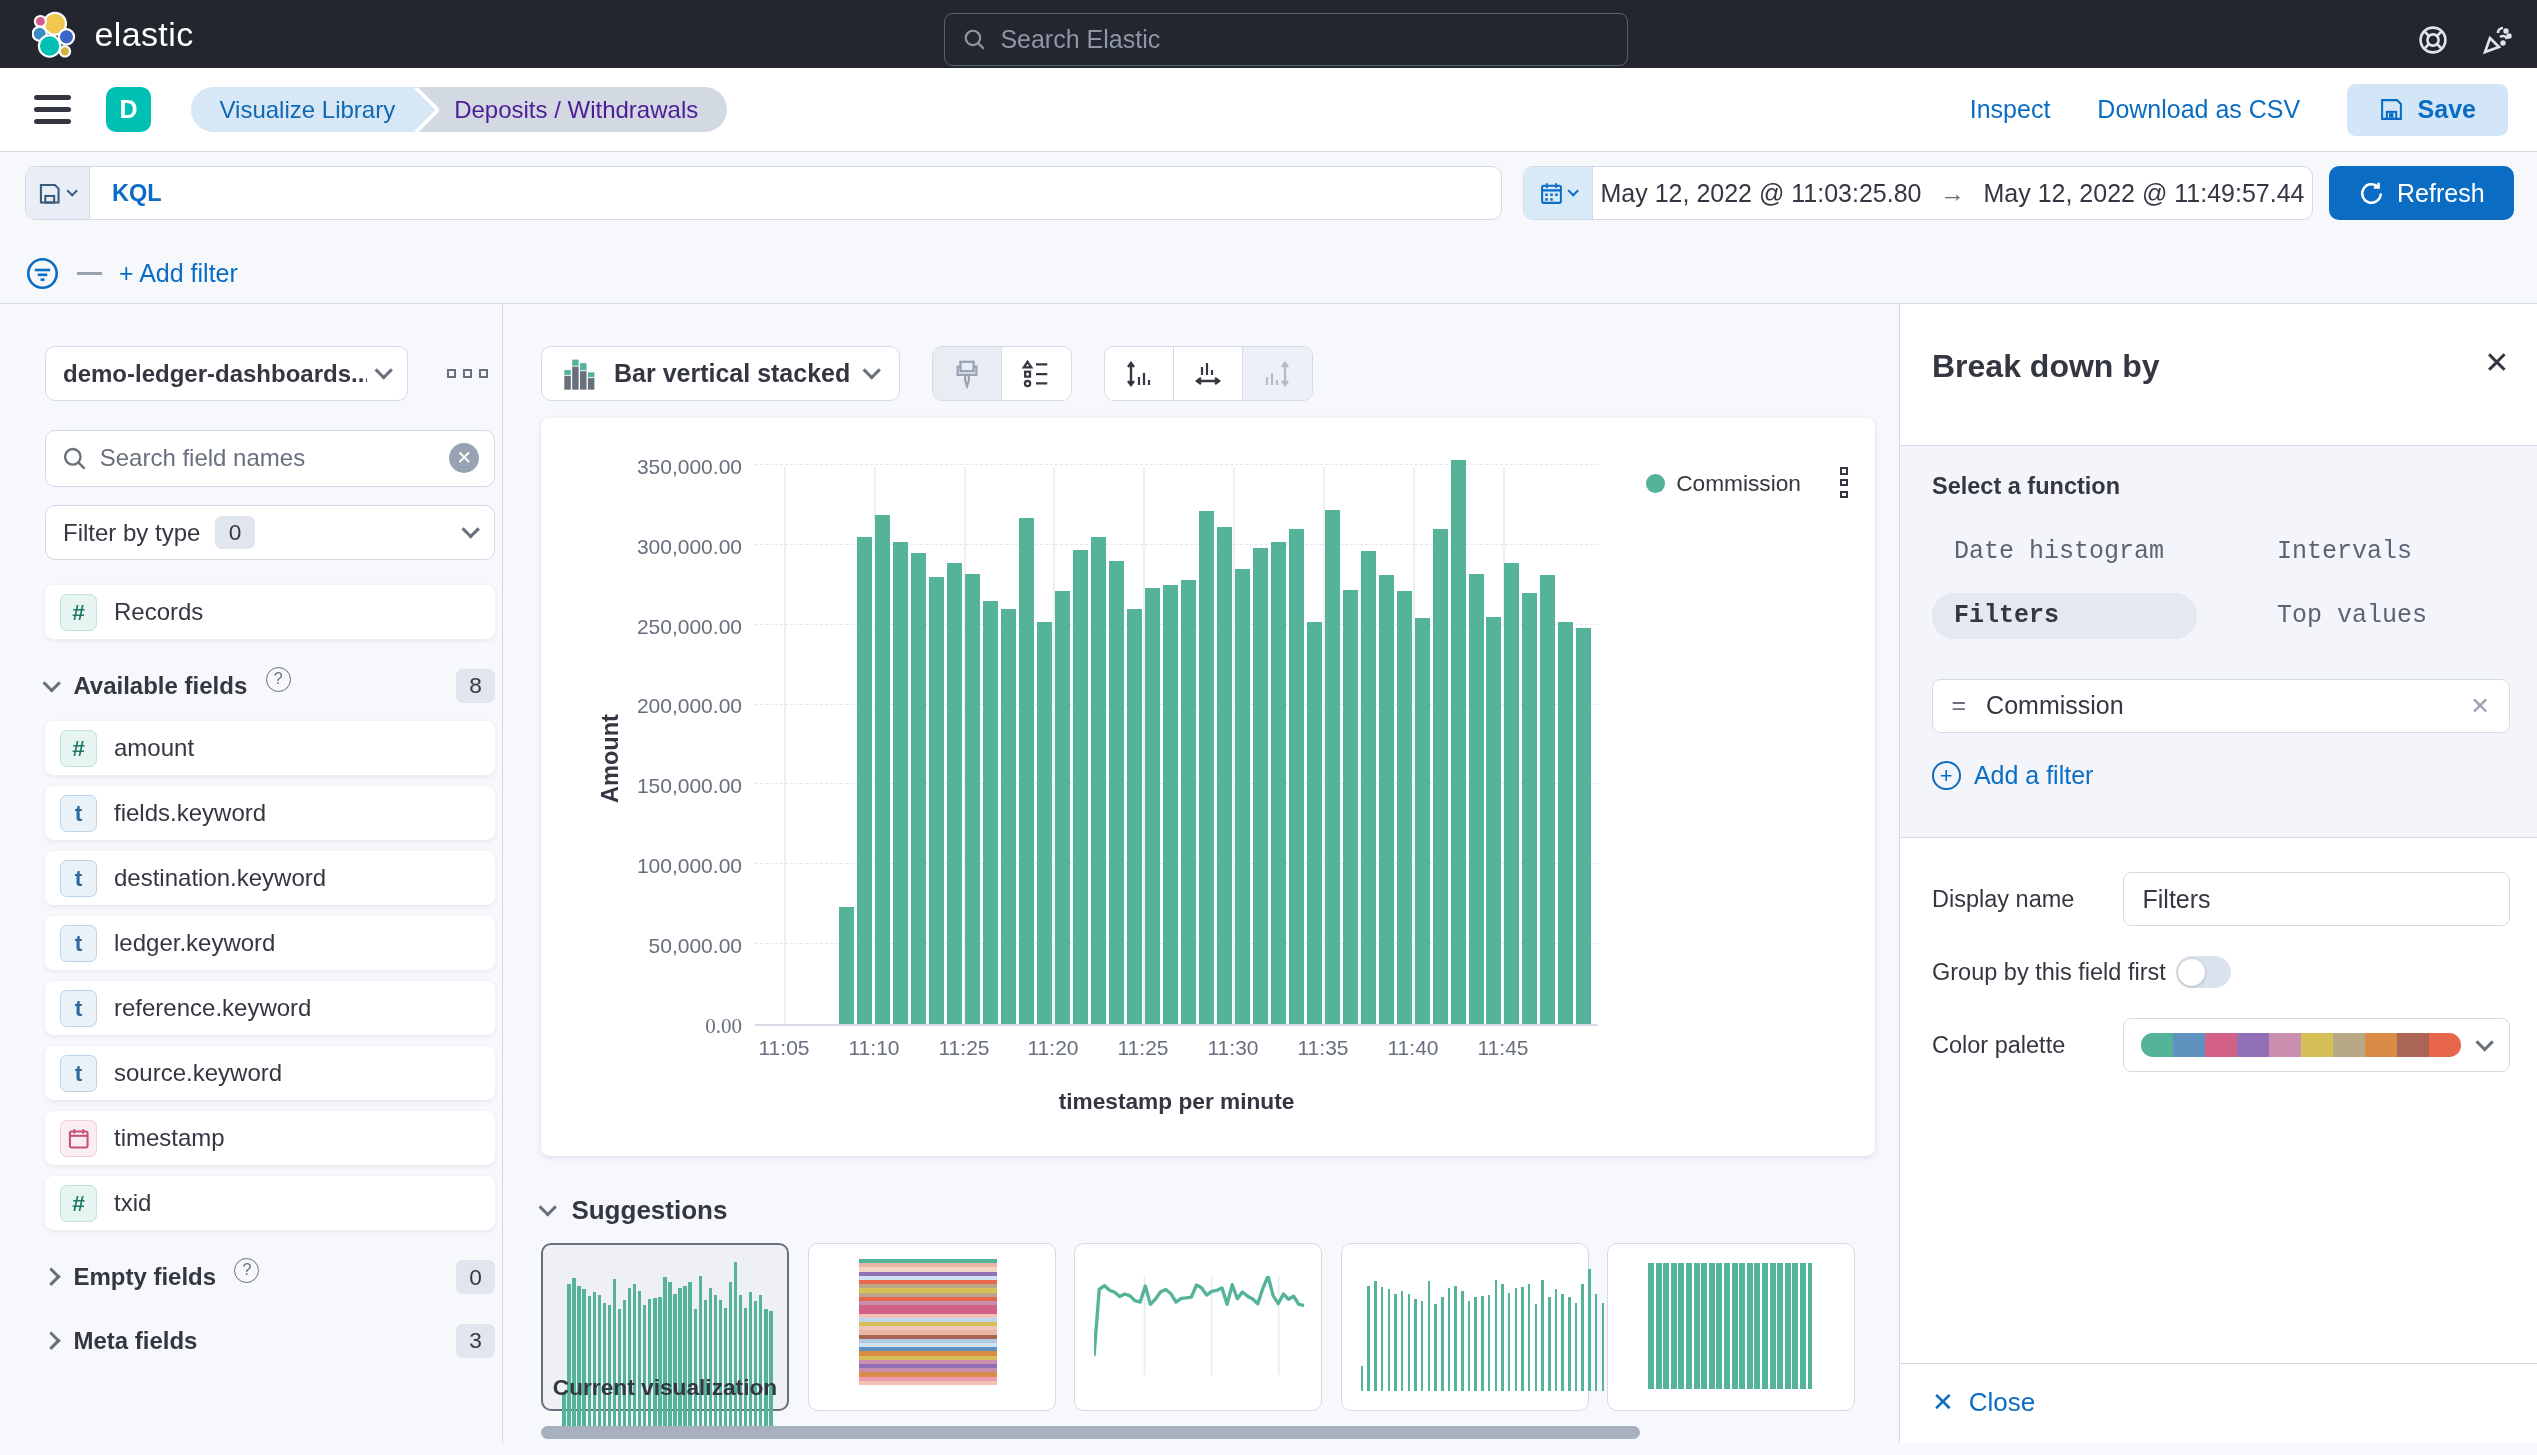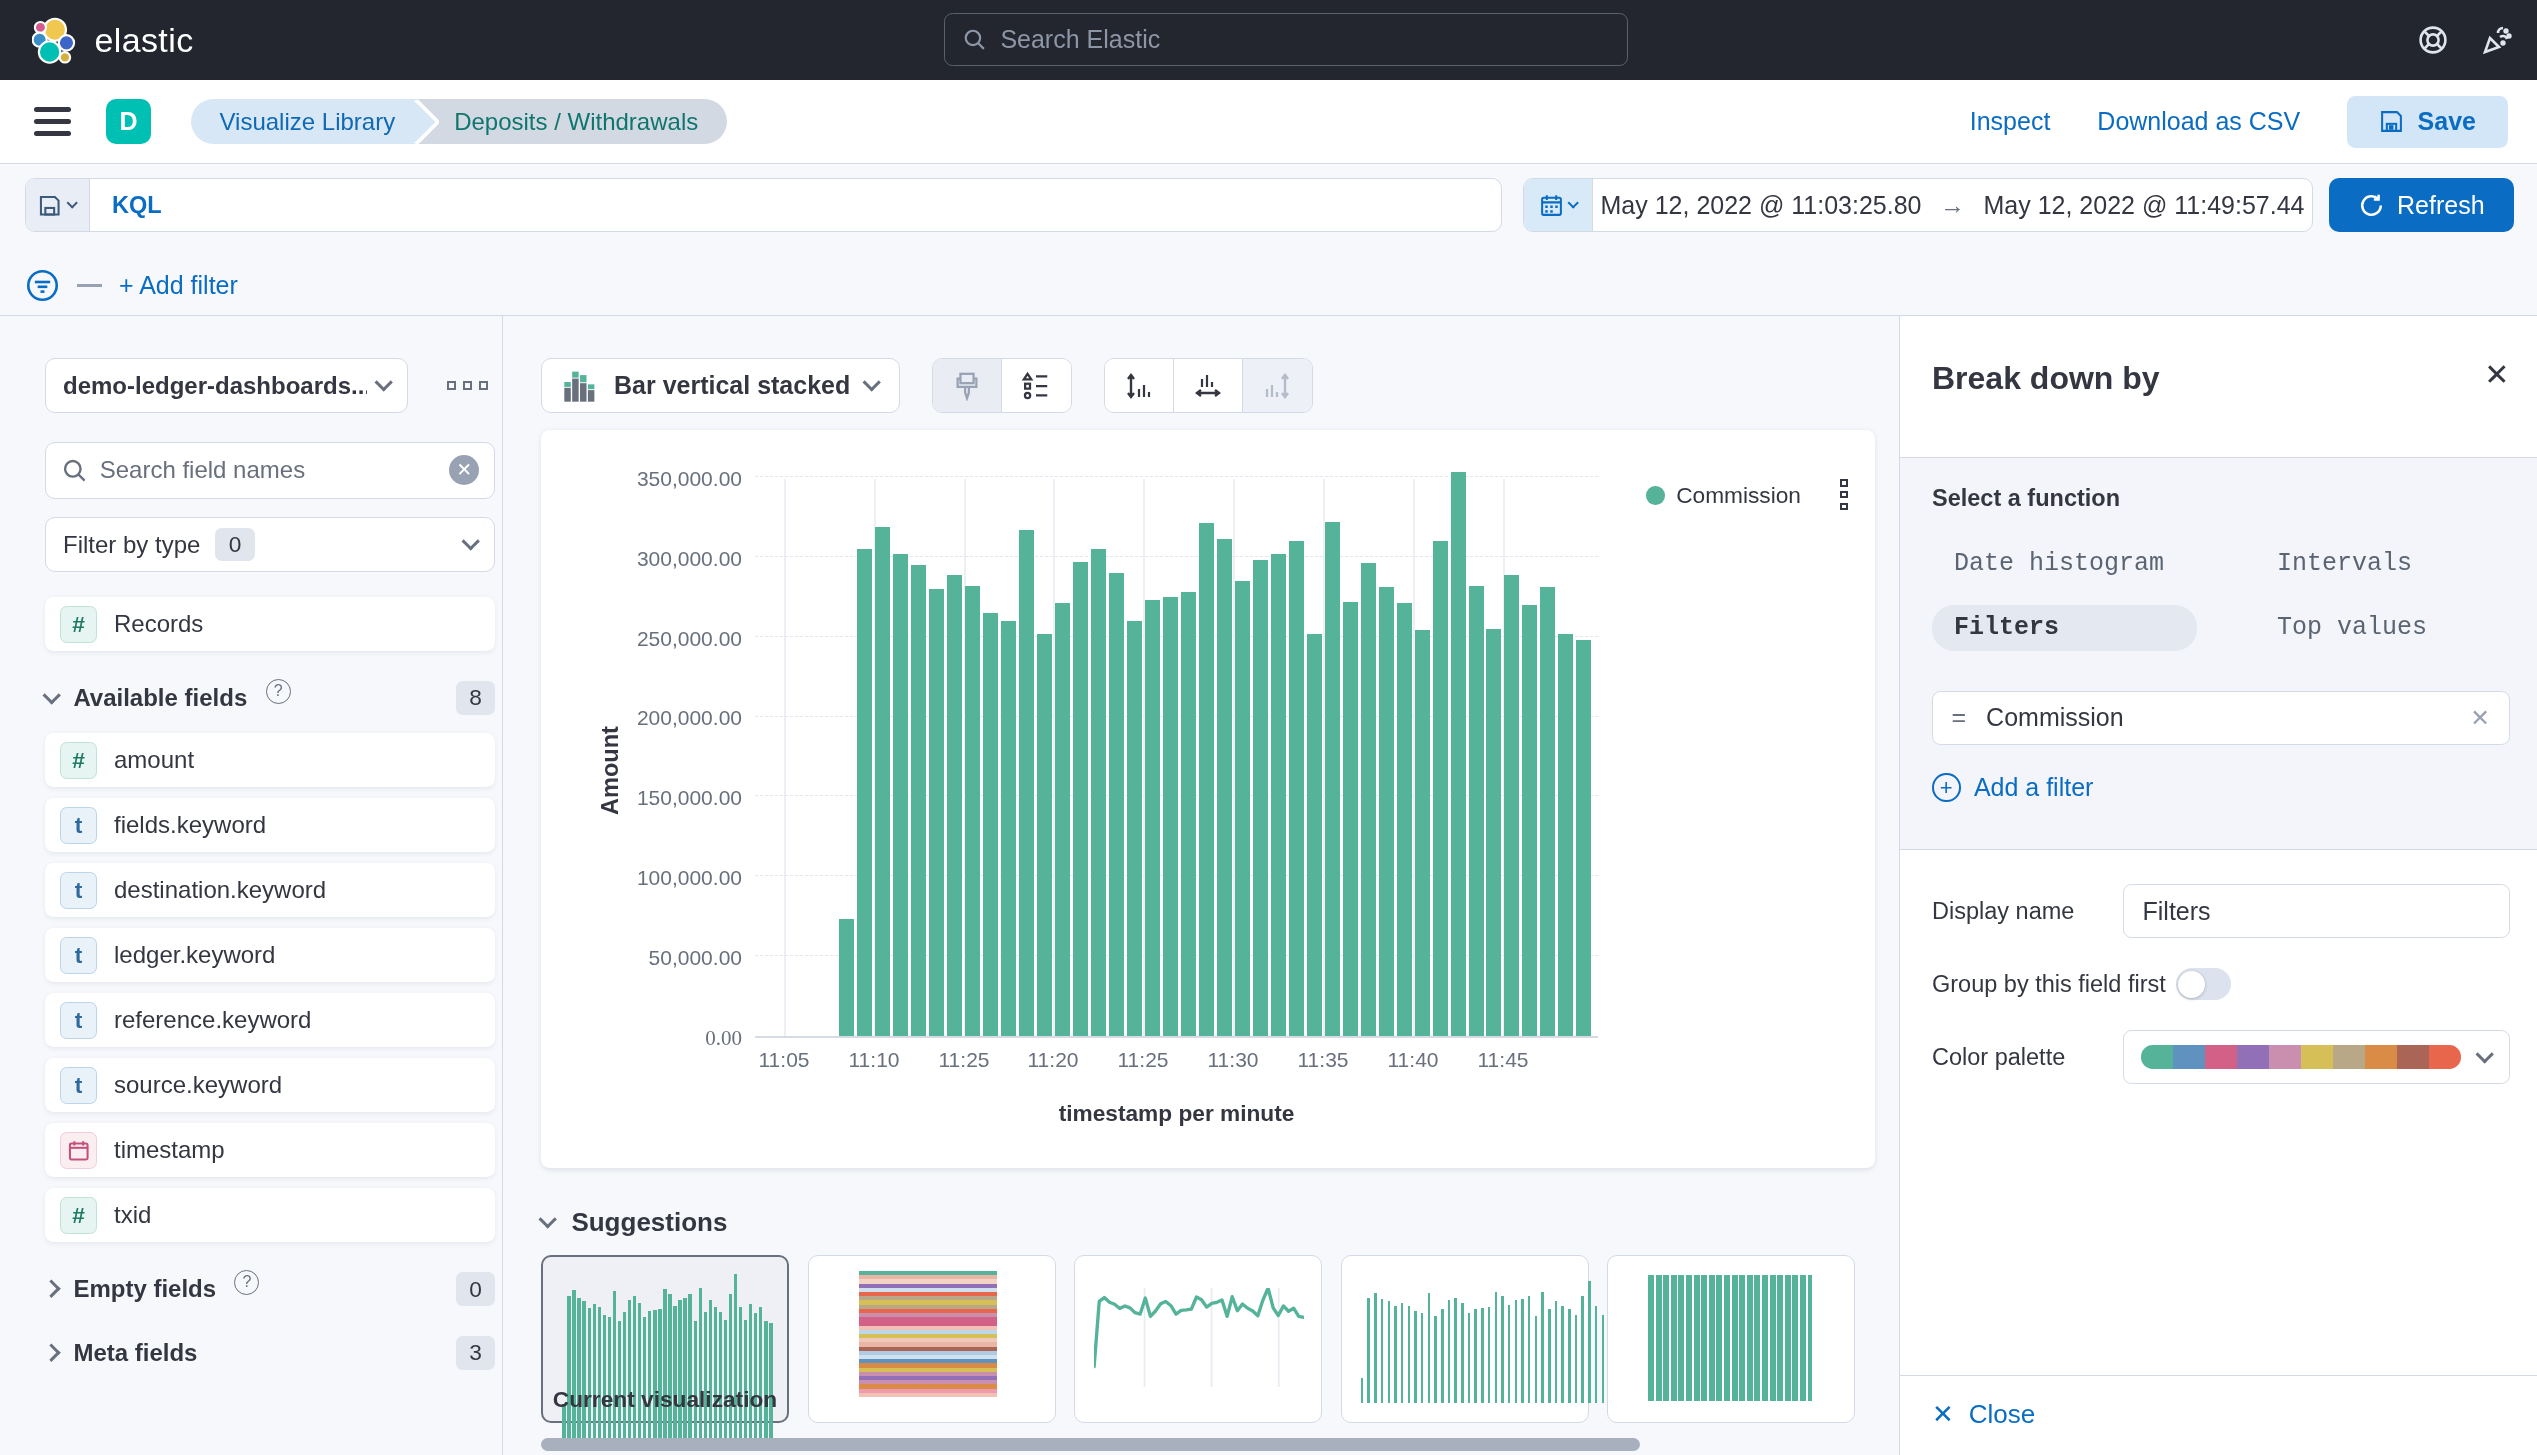--- a/index.html
+++ b/index.html
@@ -1,37 +1,37 @@
 <!DOCTYPE html>
 <html style="font-size:13.4px"><head>
 <meta charset="utf-8">
 <style>
   * { margin:0; padding:0; box-sizing:border-box; }
   html,body { width:2538px; height:1455px; overflow:hidden; }
   body { font-family:"Liberation Sans","DejaVu Sans",sans-serif; font-size:24px; color:#343741; background:#f6f8fc; }
   .page { position:relative; width:2538px; height:1455px; }
 
   
-  .topbar { position:relative; height:80px; background:#23262e; display:flex; align-items:center; }
+  .topbar { position:relative; height:68px; background:#23262e; display:flex; align-items:center; }
   .brand { display:flex; align-items:center; gap:13.4px; margin-left:32px; }
   .brand-name { color:#ffffff; font-size:34px; letter-spacing:0.4px; }
   .topbar-search { position:absolute; left:944px; top:13.4px; width:684px; height:53px; border:1.7px solid #5b626f; border-radius:8.4px; display:flex; align-items:center; padding:0 17px; gap:13.4px; background:transparent; }
   .topbar-search input { flex:1; background:transparent; border:none; outline:none; color:#d3dae6; font-size:25px; font-family:inherit; }
   .topbar-search input::placeholder { color:#8d96a6; }
   .topbar-icons { position:absolute; right:25px; top:0; height:80px; display:flex; align-items:center; gap:32px; }
 
   
   .navbar { position:relative; height:84px; background:#ffffff; border-bottom:1.7px solid #d3dae6; display:flex; align-items:center; }
   .burger { width:37px; height:28.5px; margin-left:34px; display:flex; flex-direction:column; justify-content:space-between; cursor:pointer; }
   .burger span { height:5px; background:#343741; border-radius:2.5px; }
   .app-badge { width:45px; height:45px; border-radius:10px; background:#00bfb3; color:#fff; font-weight:bold; font-size:25px; display:flex; align-items:center; justify-content:center; margin-left:35px; }
   .crumbs { display:flex; align-items:center; margin-left:40px; position:relative; }
   .crumb1 { position:relative; background:#d7e7f6; color:#0f69b5; height:45px; display:flex; align-items:center; padding:0 23.5px 0 28.5px; border-radius:22.7px 0 0 22.7px; z-index:2; }
   .crumb1-arrow { width:34px; height:34px; background:#d7e7f6; transform:rotate(45deg); border-top:4.2px solid #fff; border-right:4.2px solid #fff; margin-left:-18.5px; z-index:3; border-radius:5px; }
-  .crumb2 { background:#d3d9e3; color:#0f766e; height:45px; display:flex; align-items:center; padding:0 28.5px 0 40px; border-radius:0 22.7px 22.7px 0; margin-left:-20px; z-index:1; }
+  .crumb2 { background:#d3d9e3; color:#4c1d95; height:45px; display:flex; align-items:center; padding:0 28.5px 0 40px; border-radius:0 22.7px 22.7px 0; margin-left:-20px; z-index:1; }
   .nav-actions { position:absolute; right:30px; display:flex; align-items:center; gap:47px; }
   .nav-link { color:#0a6cc2; font-size:25px; font-weight:500; cursor:pointer; }
   .save-btn { display:flex; align-items:center; gap:13.4px; background:#d3e6f7; color:#0a6cc2; font-weight:600; font-size:25px; height:52px; padding:0 32px; border-radius:8.4px; border:none; cursor:pointer; font-family:inherit; }
 
   
   .query-row { position:relative; height:92px; }
   .qgroup { position:absolute; top:14.3px; height:54px; display:flex; border:1.7px solid #d3dae6; border-radius:10px; background:#fff; overflow:hidden; }
   .q-search { left:25px; width:1477px; }
   .q-addon { width:64px; background:#e9edf5; display:flex; align-items:center; justify-content:center; gap:6.7px; border-right:1.7px solid #d3dae6; cursor:pointer; }
   .q-input { flex:1; display:flex; align-items:center; padding:0 20px; }

